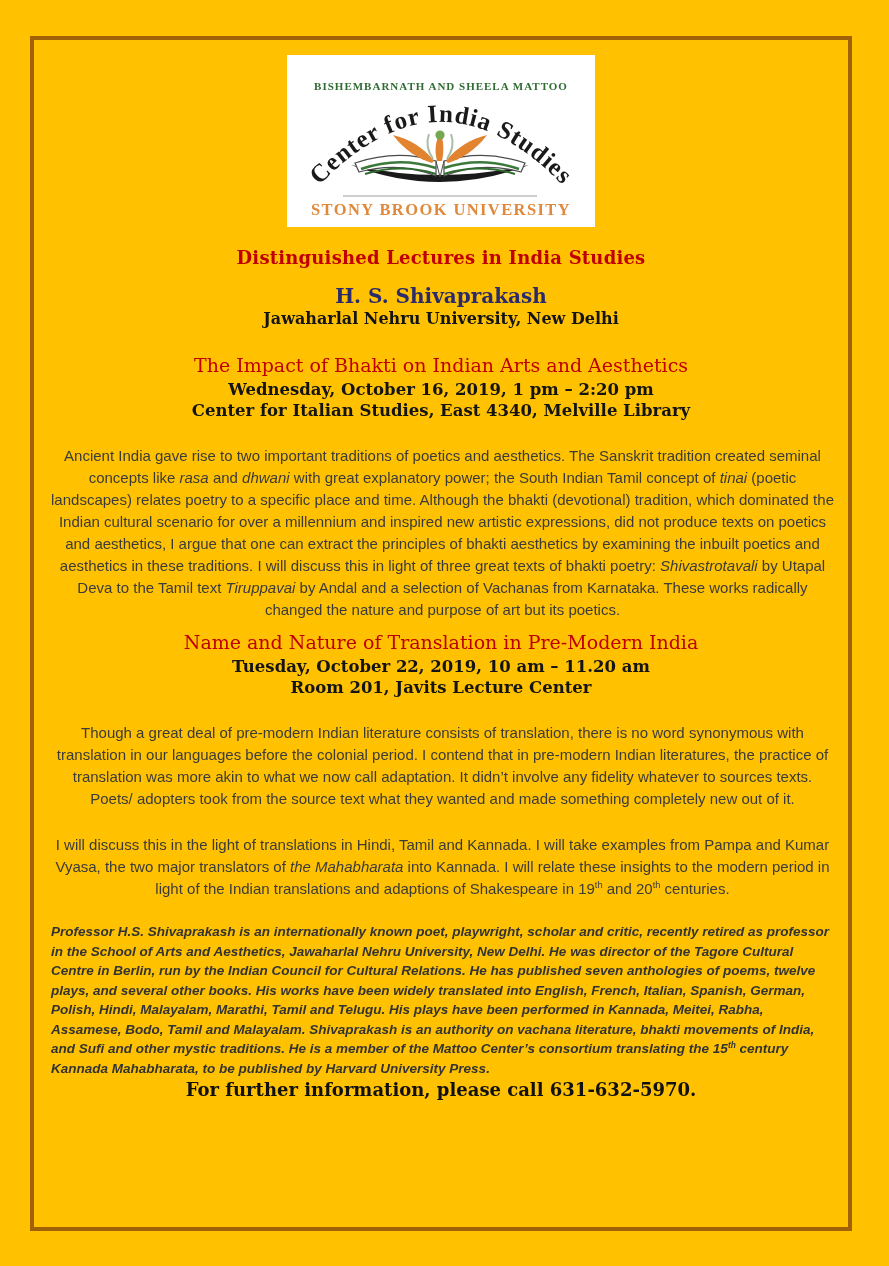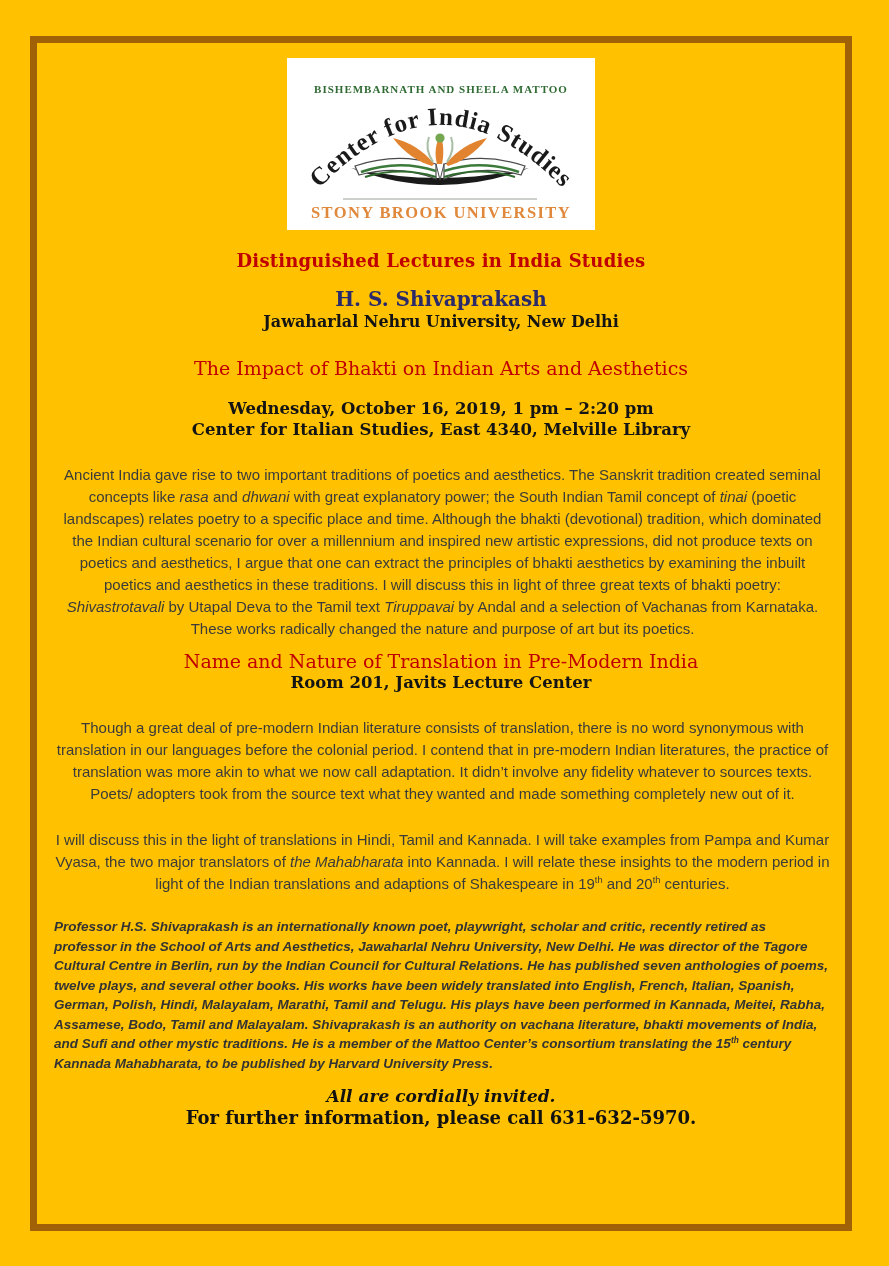--- a/index.html
+++ b/index.html
@@ -4,21 +4,21 @@
 <style>
   html,body{margin:0;padding:0;}
   body{
     width:889px;height:1266px;position:relative;
     background:#FFC100;
     font-family:"Liberation Sans",sans-serif;
     -webkit-font-smoothing:antialiased;
   }
   .frame{
     position:absolute;left:30px;top:36px;width:822px;height:1195px;
-    border:7px solid #a16207;box-sizing:border-box;
+    border:4px solid #a16207;box-sizing:border-box;
     text-align:center;overflow:hidden;
   }
   .logo-box{
     width:308px;height:172px;margin:15px auto 0;background:#ffffff;
   }
   .logo-box svg{display:block;width:308px;height:172px;}
   .series-title{
     margin-top:20px;font-family:"DejaVu Serif",serif;font-weight:bold;
     font-size:18px;color:#C00000;letter-spacing:.2px;
   }
@@ -33,21 +33,21 @@
   .lecture-title{
     font-family:"DejaVu Serif",serif;font-weight:normal;
     font-size:19px;color:#C00000;
   }
   .lec1 .lecture-title{margin-top:26px;}
   .lec2 .lecture-title{margin-top:10px;}
   .lecture-when,.lecture-where{
     font-family:"DejaVu Serif",serif;font-weight:bold;
     font-size:16.5px;color:#141414;line-height:21px;
   }
-  .lecture-when{margin-top:19px;}
+  .lecture-when{margin-top:3px;}
   .para{
     text-align:center;margin:24px 14px 0 17px;
     font-size:15px;line-height:22px;color:#3B3B3B;
   }
   .para.follow{}
   .bio{
     text-align:left;margin:22px 14px 0 17px;
     font-style:italic;font-weight:600;
     font-size:13.5px;line-height:19.5px;color:#333333;
   }
@@ -110,25 +110,25 @@
 
   <div class="lec1">
     <div class="lecture-title">The Impact of Bhakti on Indian Arts and Aesthetics</div>
     <div class="lecture-when">Wednesday, October 16, 2019, 1 pm – 2:20 pm</div>
     <div class="lecture-where">Center for Italian Studies, East 4340, Melville Library</div>
     <div class="para"><span>Ancient India gave rise to two important traditions of poetics and aesthetics. The Sanskrit tradition created seminal concepts like </span><span class="it">rasa</span><span> and </span><span class="it">dhwani</span><span> with great explanatory power; the South Indian Tamil concept of </span><span class="it">tinai</span><span> (poetic landscapes) relates poetry to a specific place and time. Although the bhakti (devotional) tradition, which dominated the Indian cultural scenario for over a millennium and inspired new artistic expressions, did not produce texts on poetics and aesthetics, I argue that one can extract the principles of bhakti aesthetics by examining the inbuilt poetics and aesthetics in these traditions. I will discuss this in light of three great texts of bhakti poetry: </span><span class="it">Shivastrotavali</span><span> by Utapal Deva to the Tamil text </span><span class="it">Tiruppavai</span><span> by Andal and a selection of Vachanas from Karnataka.  These works radically changed the nature and purpose of art but its poetics.</span></div>
   </div>
 
   <div class="lec2">
     <div class="lecture-title">Name and Nature of Translation in Pre-Modern India</div>
+    <div class="lecture-when">Tuesday, October 22, 2019, 10 am – 11.20 am</div>
     <div class="lecture-where">Room 201, Javits Lecture Center</div>
     <div class="para"><span>Though a great deal of pre-modern Indian literature consists of translation, there is no word synonymous with translation in our languages before the colonial period. I contend that in pre-modern Indian literatures, the practice of translation was more akin to what we now call adaptation.  It didn’t involve any fidelity whatever to sources texts. Poets/ adopters took from the source text what they wanted and made something completely new out of it.</span></div>
     <div class="para follow"><span>I will discuss this in the light of translations in Hindi, Tamil and Kannada. I will take examples from Pampa and Kumar Vyasa, the two major translators of </span><span class="it">the Mahabharata</span><span> into Kannada. I will relate these insights to the modern period in light of the Indian translations and adaptions of Shakespeare in 19</span><span class="sup">th</span><span> and 20</span><span class="sup">th</span><span> centuries.</span></div>
   </div>
 
   <div class="bio"><span>Professor H.S. Shivaprakash is an internationally known poet, playwright, scholar and critic, recently retired as professor in the School of Arts and Aesthetics, Jawaharlal Nehru University, New Delhi. He was director of the Tagore Cultural Centre in Berlin, run by the Indian Council for Cultural Relations.  He has published seven anthologies of poems, twelve plays, and several other books. His works have been widely translated into English, French, Italian, Spanish, German, Polish, Hindi, Malayalam, Marathi, Tamil and Telugu. His plays have been performed in Kannada, Meitei, Rabha, Assamese, Bodo, Tamil and Malayalam. Shivaprakash is an authority on vachana literature, bhakti movements of India, and Sufi and other mystic traditions.  He is a member of the Mattoo Center’s consortium translating the 15</span><span class="sup">th</span><span> century Kannada Mahabharata, to be published by Harvard University Press.</span></div>
 
   <div>
-    <div class="invite">All are cordially invited.</div>
     <div class="contact">For further information, please call 631-632-5970.</div>
   </div>
 
 </div>
 
 </body></html>

